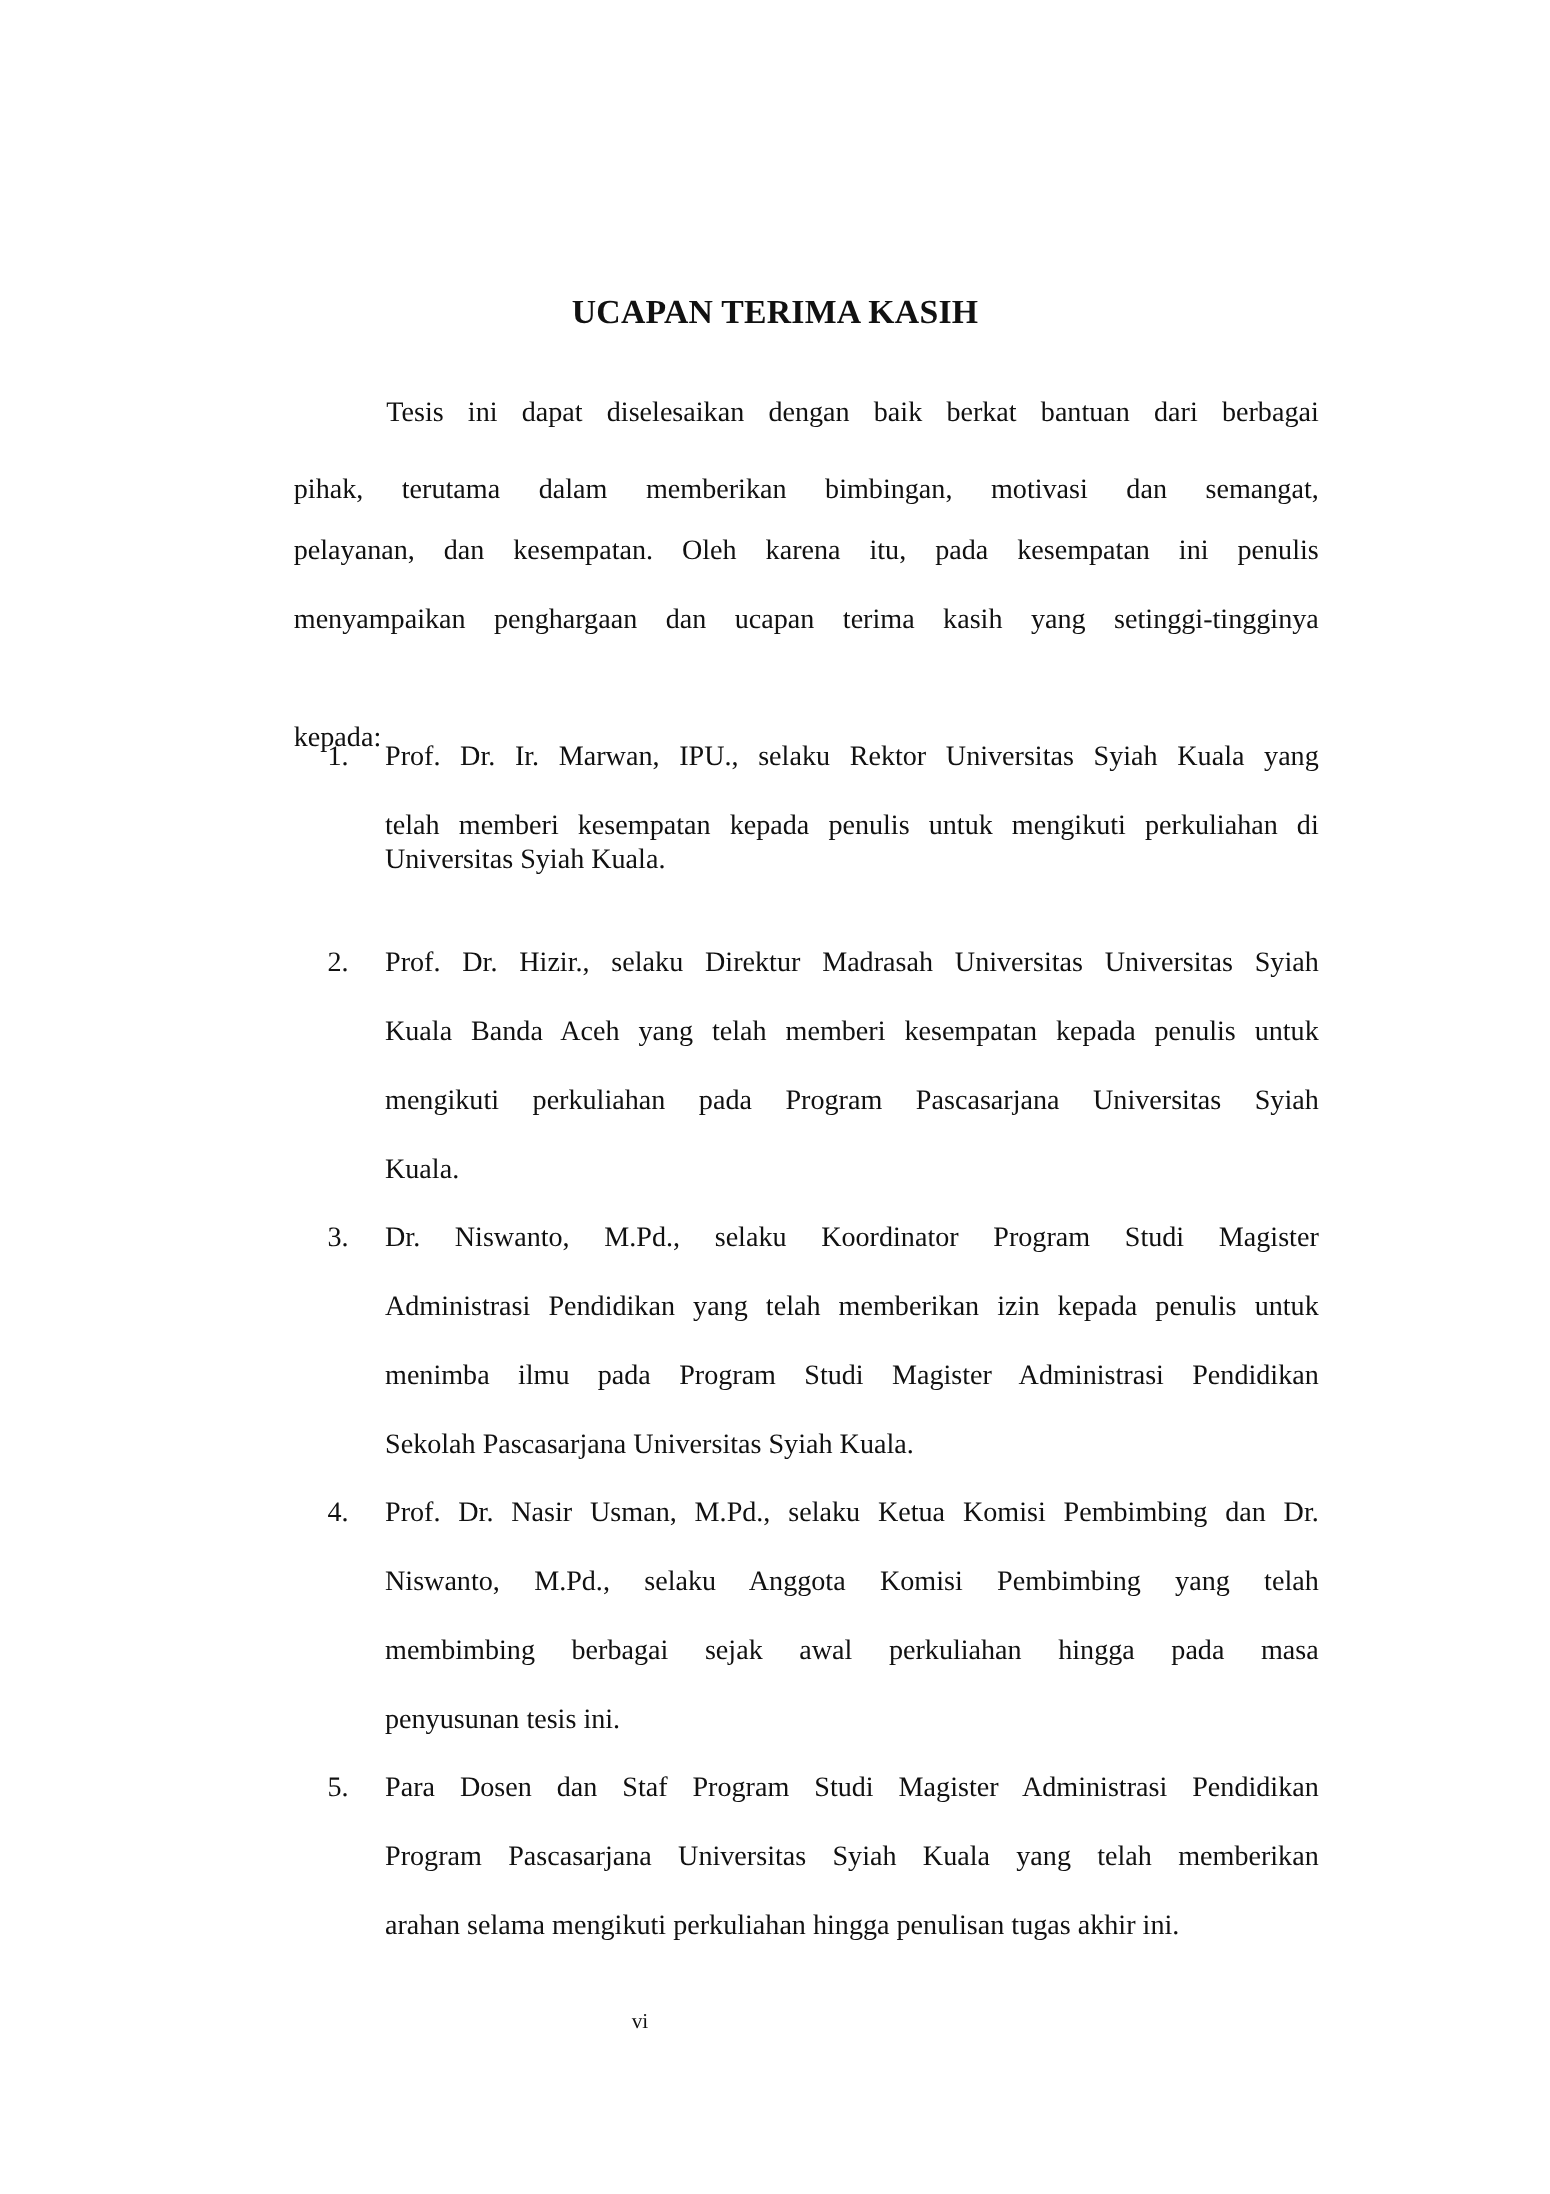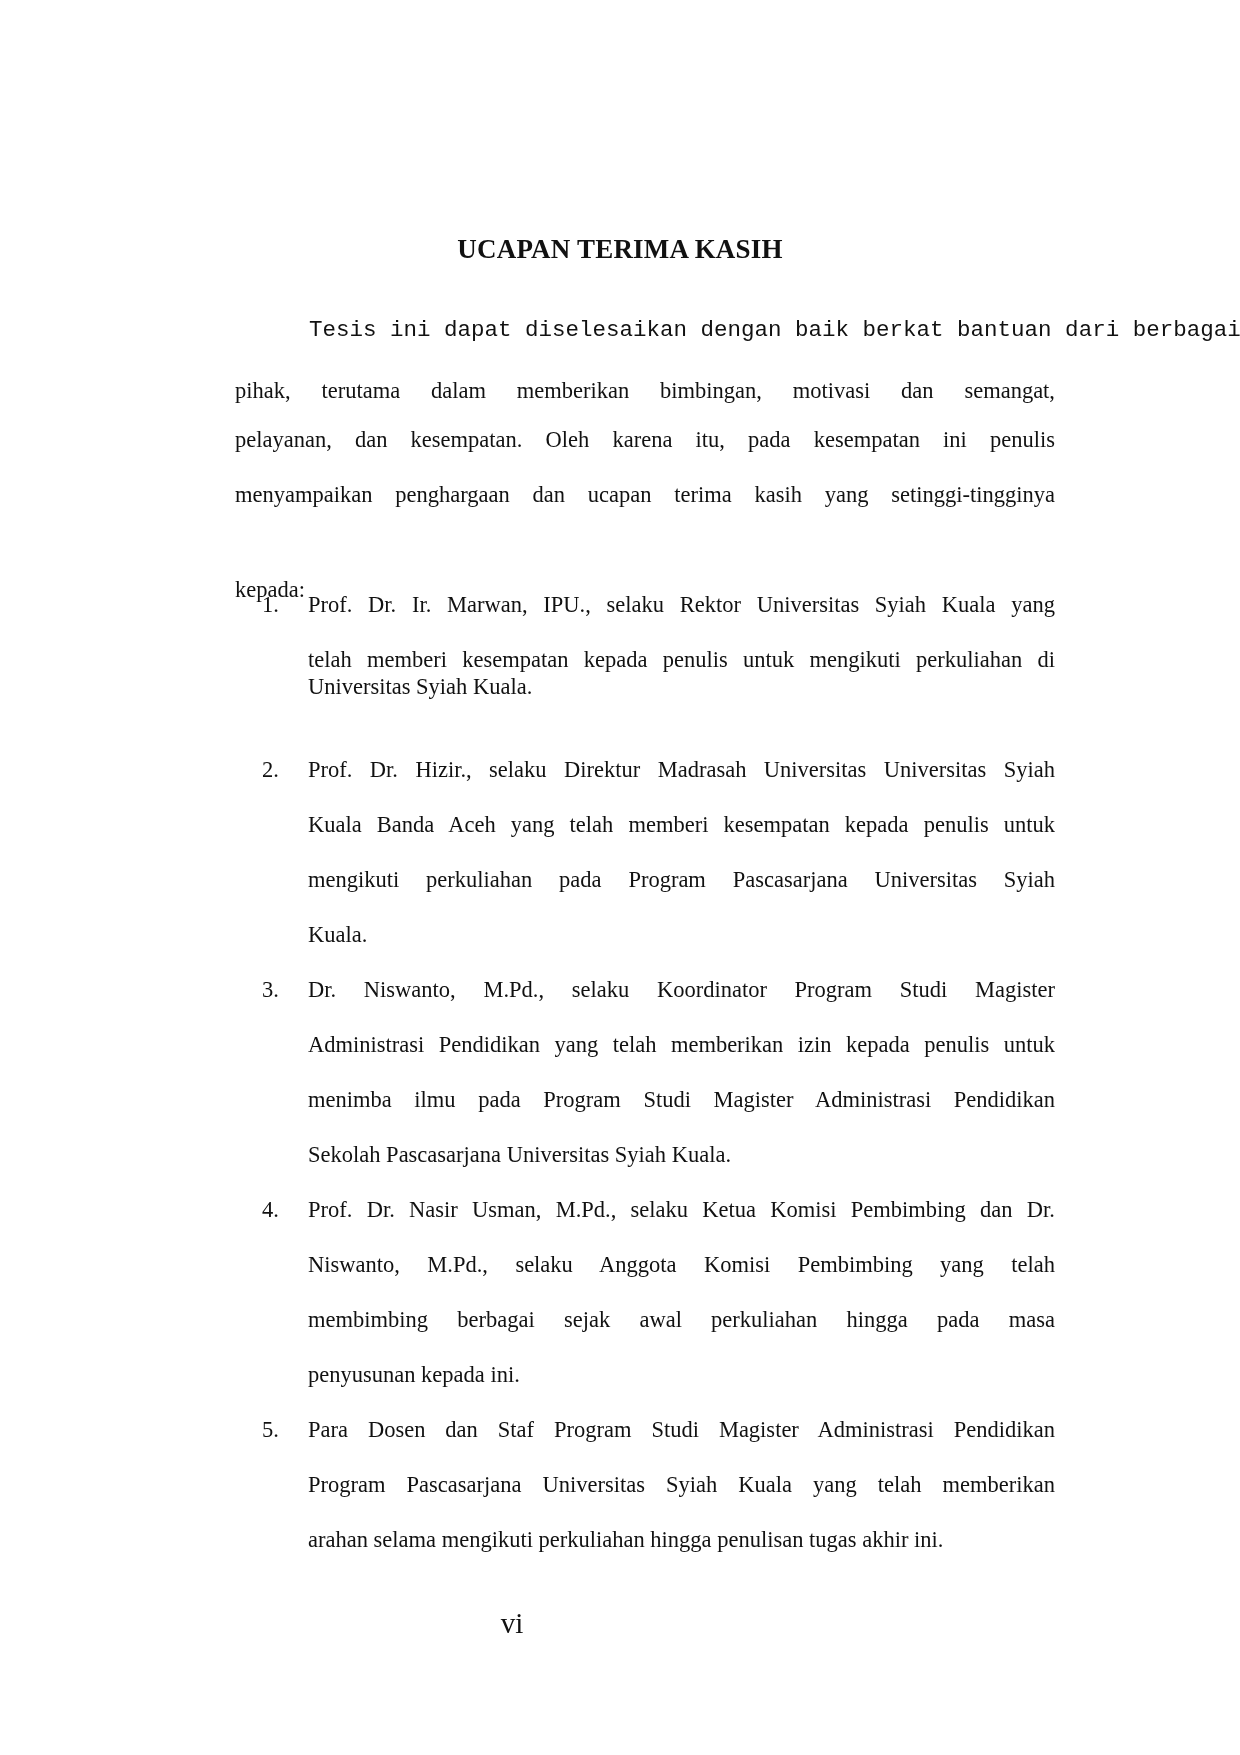--- a/index.html
+++ b/index.html
@@ -3,26 +3,26 @@
   <meta charset="utf-8">
   <style>
     html, body { margin: 0; padding: 0; background: #ffffff; }
     body { width: 1240px; height: 1755px; position: relative; overflow: hidden;
            font-family: "Liberation Serif", "DejaVu Serif", serif; color: #111; }
     .title { position: absolute; top: 234px; left: 0; width: 1240px; text-align: center;
              font-weight: bold; font-size: 27px; letter-spacing: 0.2px; }
     .line { position: absolute; font-size: 22.5px; line-height: 30px; white-space: nowrap; }
     .just { text-align: justify; text-align-last: justify; }
     .para .line { left: 235px; width: 820px; }
-    .para .line.first { left: 309px; width: 746px; font-family: Liberation Mono, monospace; }
+    .para .line.first { left: 309px; width: 746px; }
     .para .line.last { text-align-last: left; margin-top: 40px; }
     .num { position: absolute; left: 262px; font-size: 22.5px; line-height: 30px; }
     .item .line { left: 308px; width: 747px; }
     .item .line.last { text-align-last: left; }
-    .pagenum { position: absolute; top: 1607px; left: 0; width: 1024px; text-align: center; font-size: 29px; }
+    .pagenum { position: absolute; top: 1607px; left: 0; width: 1024px; text-align: center; font-size: 17px; }
   </style>
 </head>
 <body>
 
 <div>
   <div class="title">UCAPAN TERIMA KASIH</div>
 
   <div class="para">
     <div class="line just first" style="top:315px">Tesis ini dapat diselesaikan dengan baik berkat bantuan dari berbagai</div>
     <div class="line just" style="top:376px">pihak, terutama dalam memberikan bimbingan, motivasi dan semangat,</div>
@@ -54,21 +54,21 @@
       <div class="line just" style="top:1030px">Administrasi Pendidikan yang telah memberikan izin kepada penulis untuk</div>
       <div class="line just" style="top:1085px">menimba ilmu pada Program Studi Magister Administrasi Pendidikan</div>
       <div class="line just last" style="top:1140px">Sekolah Pascasarjana Universitas Syiah Kuala.</div>
     </div>
 
     <div class="item">
       <div class="num" style="top:1195px">4.</div>
       <div class="line just" style="top:1195px">Prof. Dr. Nasir Usman, M.Pd., selaku Ketua Komisi Pembimbing dan  Dr.</div>
       <div class="line just" style="top:1250px">Niswanto, M.Pd., selaku Anggota Komisi Pembimbing yang telah</div>
       <div class="line just" style="top:1305px">membimbing berbagai sejak awal perkuliahan hingga pada masa</div>
-      <div class="line just last" style="top:1360px">penyusunan kepada ini.</div>
+      <div class="line just last" style="top:1360px">penyusunan tesis ini.</div>
     </div>
 
     <div class="item">
       <div class="num" style="top:1415px">5.</div>
       <div class="line just" style="top:1415px">Para Dosen dan Staf Program Studi Magister Administrasi Pendidikan</div>
       <div class="line just" style="top:1470px">Program Pascasarjana Universitas Syiah Kuala yang telah memberikan</div>
       <div class="line just last" style="top:1525px">arahan selama mengikuti perkuliahan hingga penulisan tugas akhir ini.</div>
     </div>
   </div>
 

